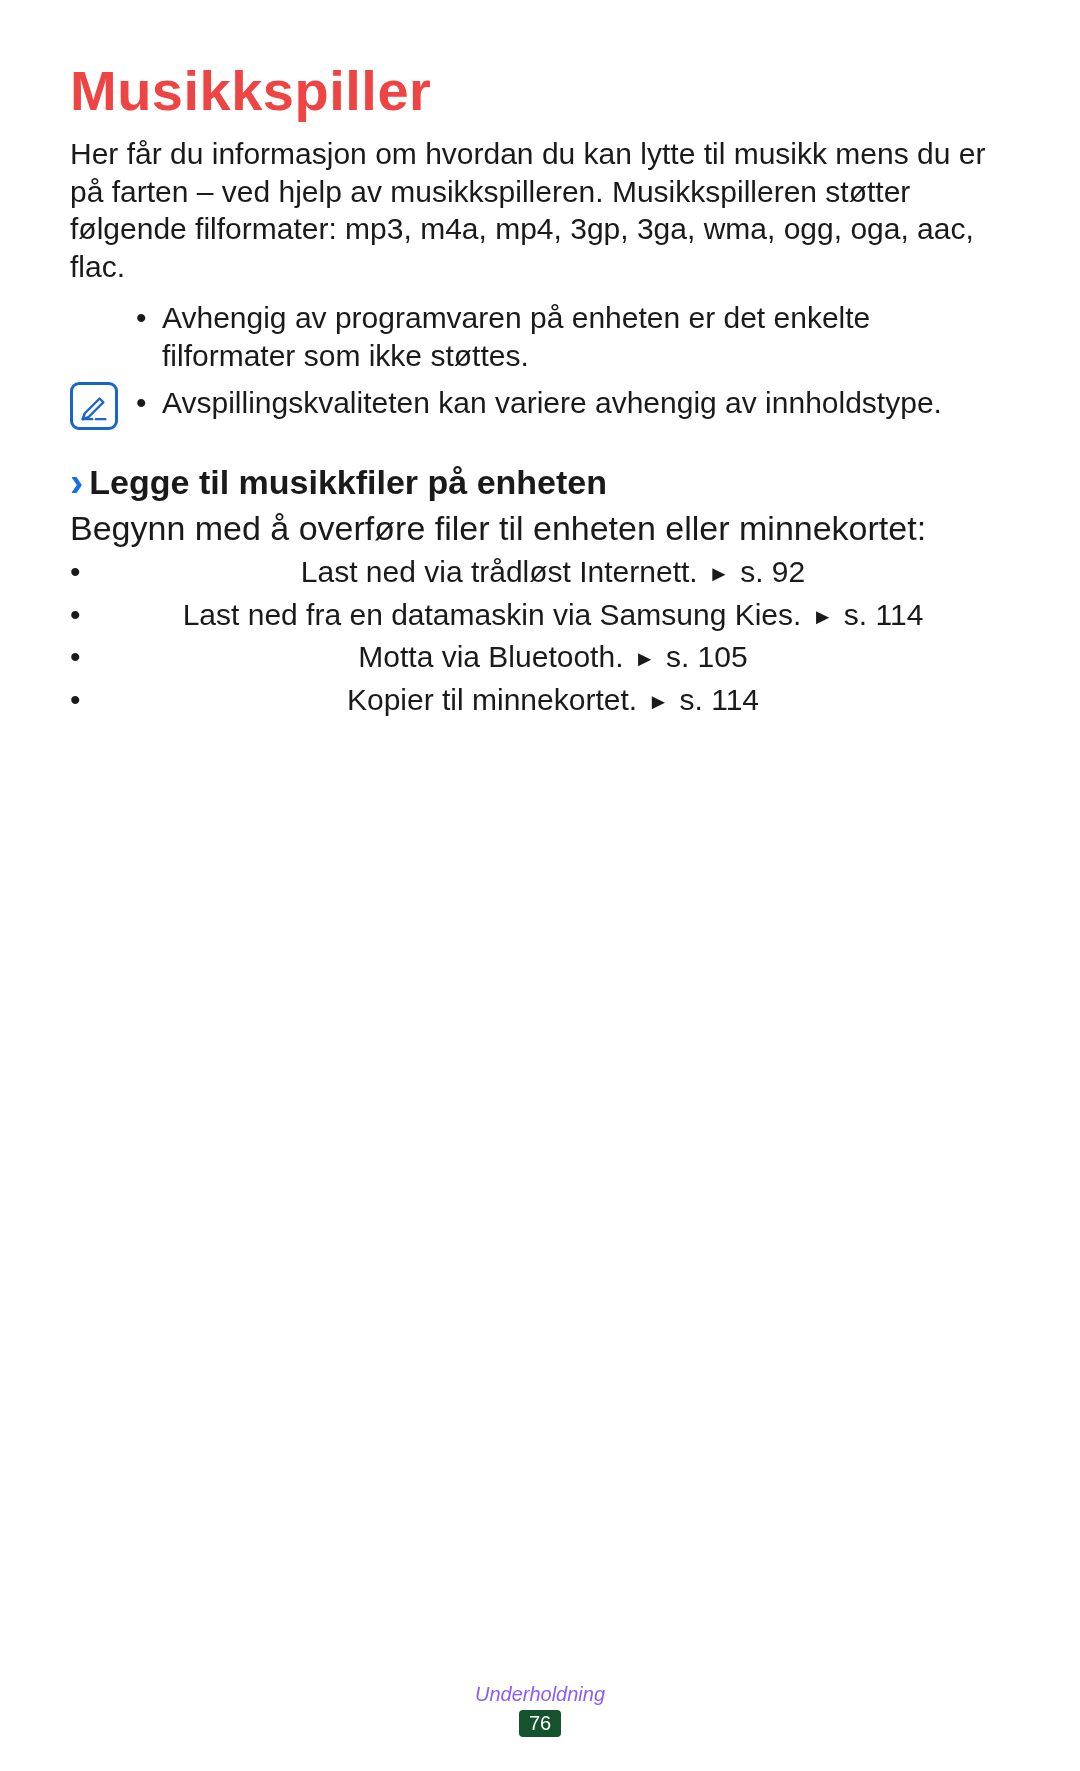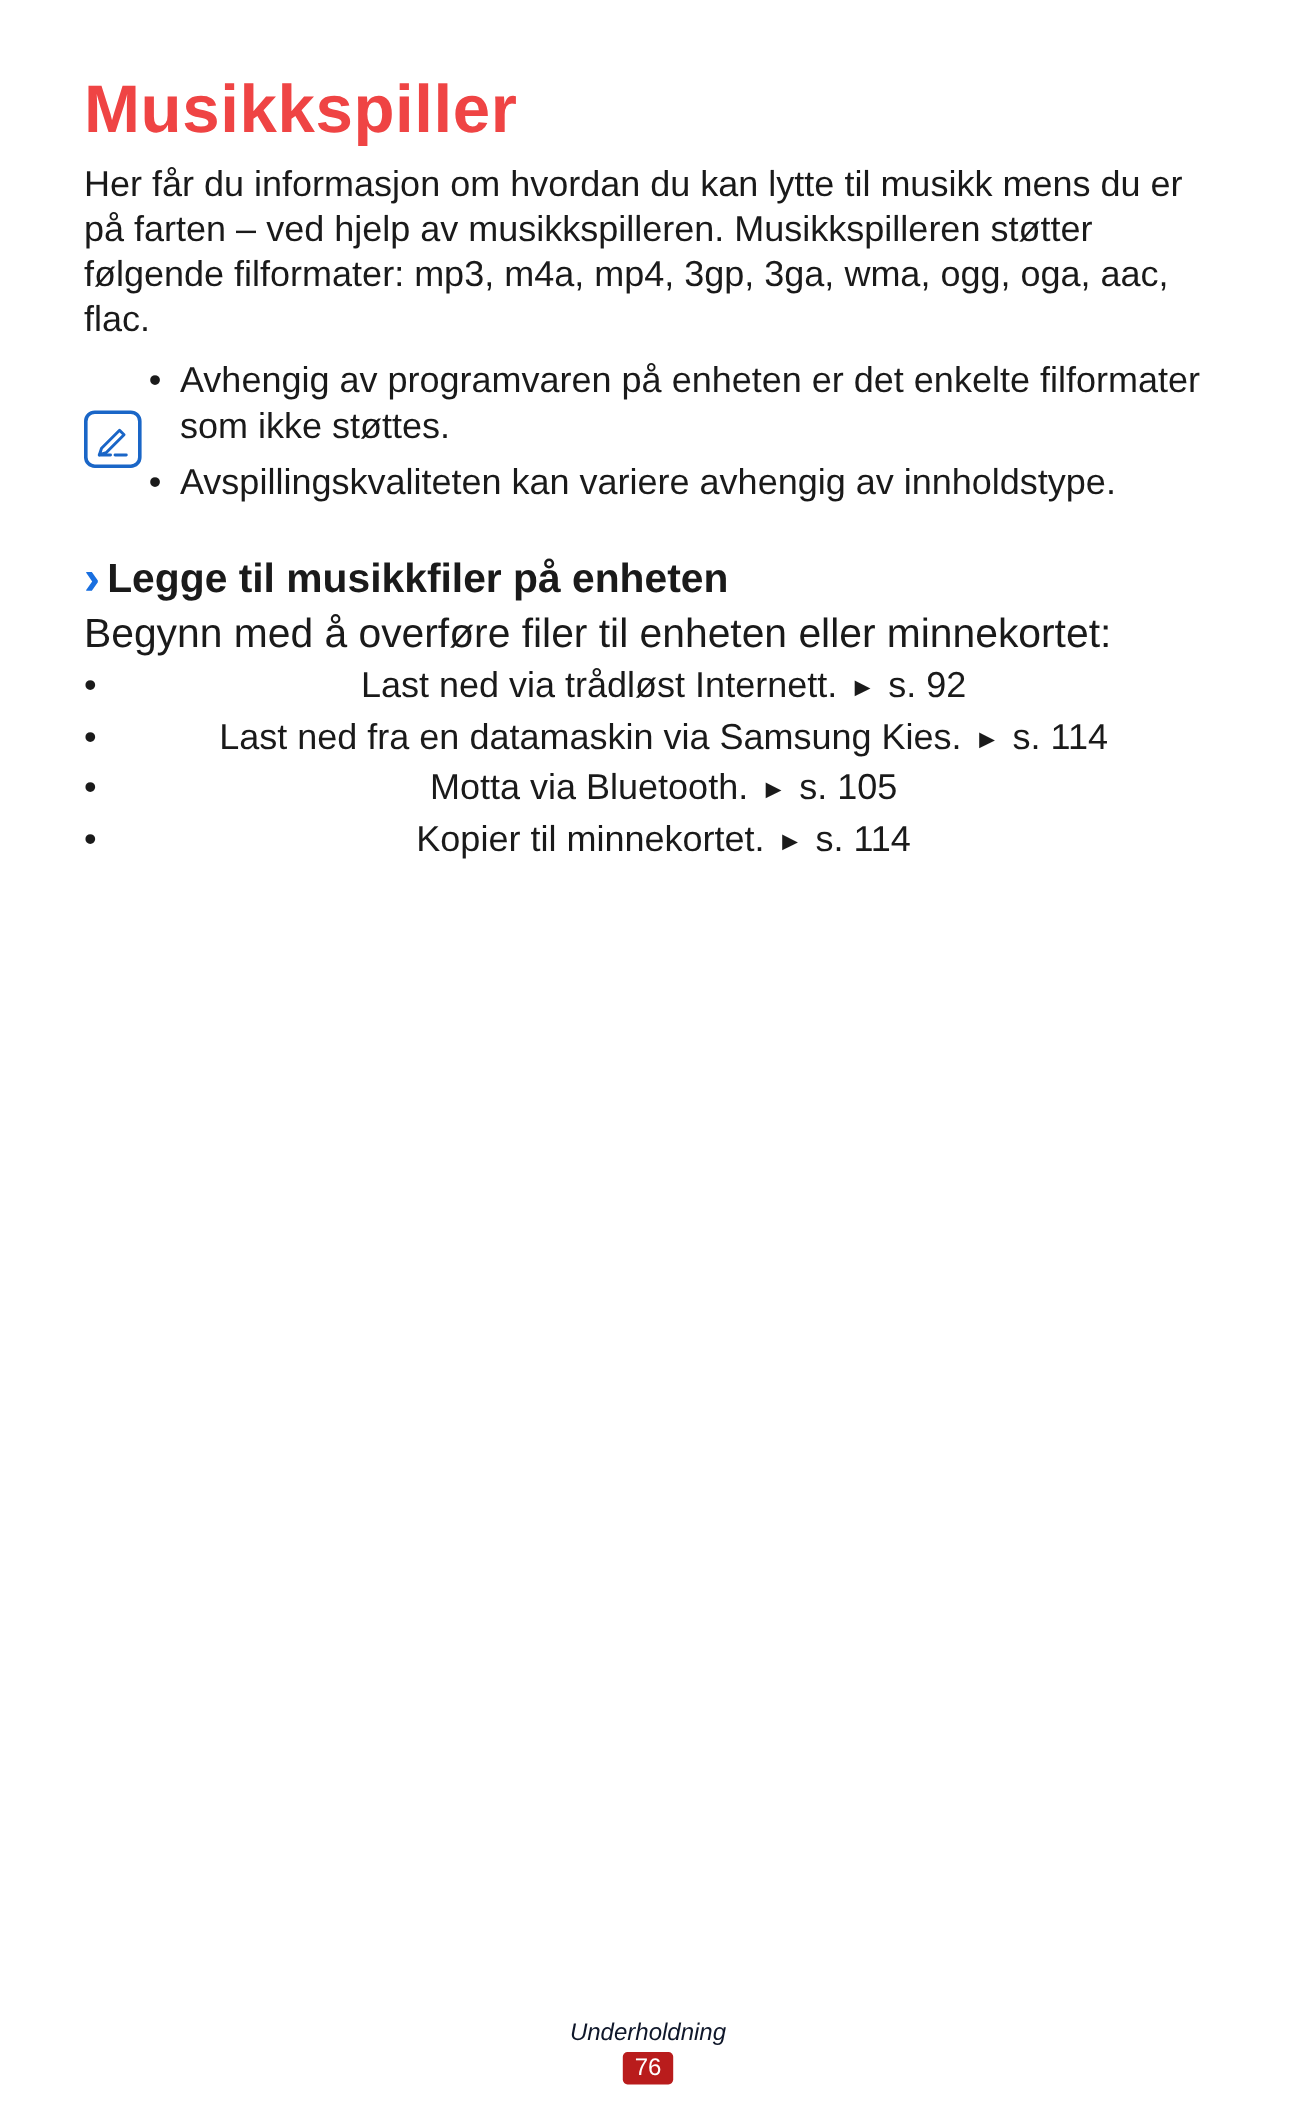--- a/index.html
+++ b/index.html
@@ -15,22 +15,22 @@
   }
 
   .intro {
     font-size: 30px;
     line-height: 1.25;
     margin-bottom: 14px;
   }
 
   .note-block {
     display: flex;
-    align-items: center;
-    gap: 6px;
+    align-items: flex-end;
+    gap: 18px;
     margin-bottom: 30px;
   }
 
   .note-icon-wrap {
     flex: 0 0 auto;
     margin-top: 2px;
   }
 
   .note-icon {
     width: 48px;
@@ -115,26 +115,26 @@
 
   .footer {
     position: absolute;
     bottom: 34px;
     left: 0; right: 0;
     text-align: center;
   }
   .footer-section {
     font-style: italic;
     font-size: 20px;
-    color: #0f172a;
+    color: #8b5cf6;
     margin-bottom: 4px;
   }
   .page-num {
     display: inline-block;
-    background: #b91c1c;
+    background: #14532d;
     color: #fff;
     font-size: 20px;
     border-radius: 4px;
     padding: 2px 10px;
     font-style: normal;
     font-weight: 500;
   }
 </style>
 </head>
 <body>

